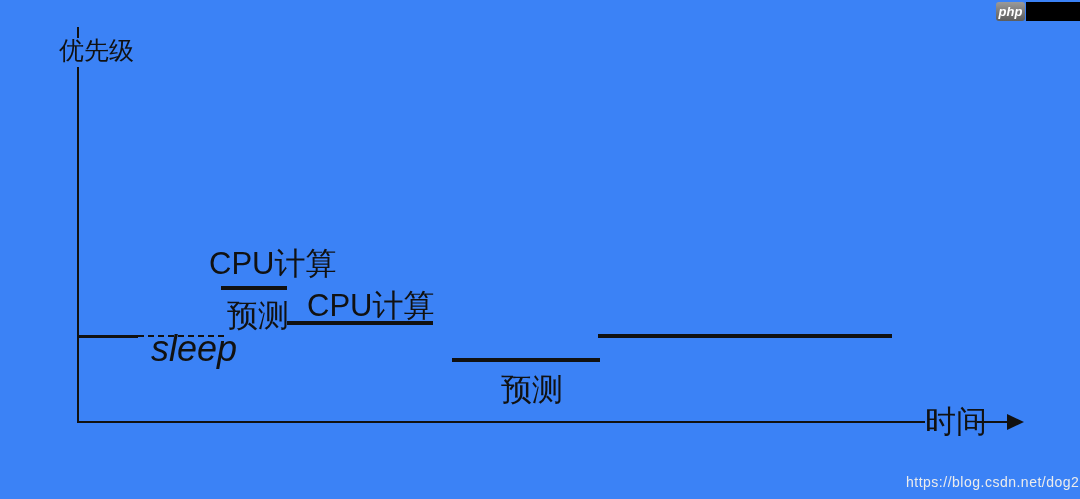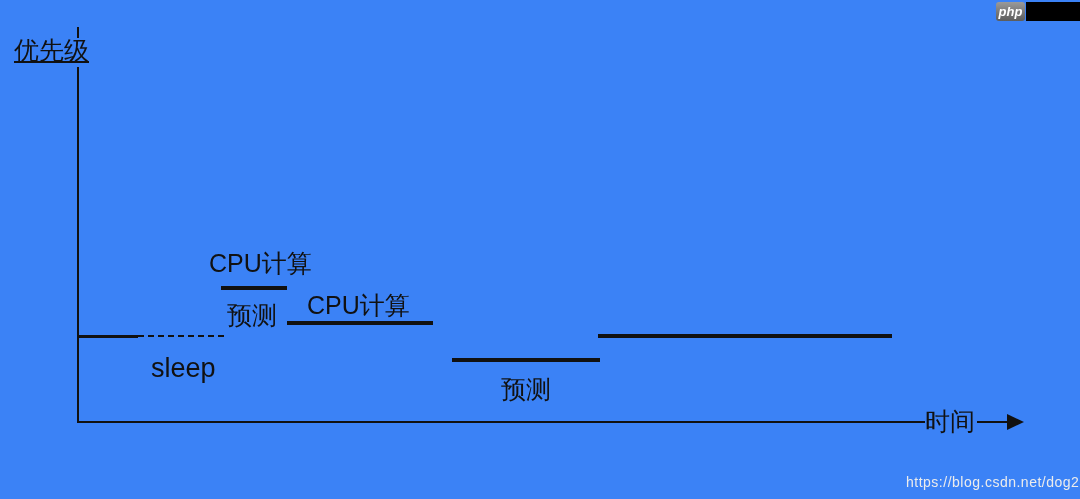--- a/index.html
+++ b/index.html
@@ -11,41 +11,41 @@
     overflow: hidden;
     font-family: "Liberation Sans", sans-serif;
     color: #111111;
   }
   .abs { position: absolute; }
 
   
   .yaxis-tick   { left: 77px; top: 27px;  width: 2px;  height: 11px; background: #111; }
   .yaxis-line   { left: 77px; top: 67px;  width: 2px;  height: 356px; background: #111; }
   .xaxis-line   { left: 77px; top: 421px; width: 848px; height: 2px; background: #111; }
-  .yaxis-label  { left: 14px; top: 37px;  width: 92px; text-align: left;
-                  font-size: 25px; line-height: 27px; text-decoration: underline; }
+  .yaxis-label  { left: 42px; top: 37px;  width: 92px; text-align: right;
+                  font-size: 25px; line-height: 27px; }
   .xaxis-label  { left: 925px; top: 408px; font-size: 25px; line-height: 27px; text-align: center; }
   .xaxis-arrow-shaft { left: 977px; top: 421px; width: 33px; height: 2px; background: #111; }
   .xaxis-arrowhead   { left: 1007px; top: 414px; width: 0; height: 0;
                   border-top: 8px solid transparent; border-bottom: 8px solid transparent;
                   border-left: 17px solid #111; }
 
   
   .seg { background: #111; }
   .seg-base-start { left: 78px;  top: 335px; width: 60px;  height: 3px; }
   .seg-sleep-dashed { left: 138px; top: 335px; width: 86px; height: 0;
                   border-top: 2px dashed #111; background: transparent; }
   .seg-raised   { left: 221px; top: 286px; width: 66px;  height: 4px; }
   .seg-mid      { left: 287px; top: 321px; width: 146px; height: 4px; }
   .seg-lowered  { left: 452px; top: 358px; width: 148px; height: 4px; }
   .seg-base-end { left: 598px; top: 334px; width: 294px; height: 4px; }
 
   
-  .lbl { font-size: 25px; line-height: 27px; white-space: nowrap; }
-  .lbl-sleep    { left: 151px; top: 355px; font-size: 27px; }
+  .lbl { font-size: 31px; line-height: 27px; white-space: nowrap; }
+  .lbl-sleep    { left: 151px; top: 335px; font-size: 36px; font-style: italic; }
   .lbl-cpu1     { left: 209px; top: 250px; }
   .lbl-predict1 { left: 227px; top: 302px; }
   .lbl-cpu2     { left: 307px; top: 292px; }
   .lbl-slice    { left: 294px; top: 337px; }
   .lbl-predict2 { left: 501px; top: 376px; }
 
   
   .php-badge { left: 996px; top: 2px; height: 19px; display: flex; }
   .php-box  { width: 29px; height: 19px; border-radius: 3px;
               background: linear-gradient(#9a9a9a, #5c5c5c);

